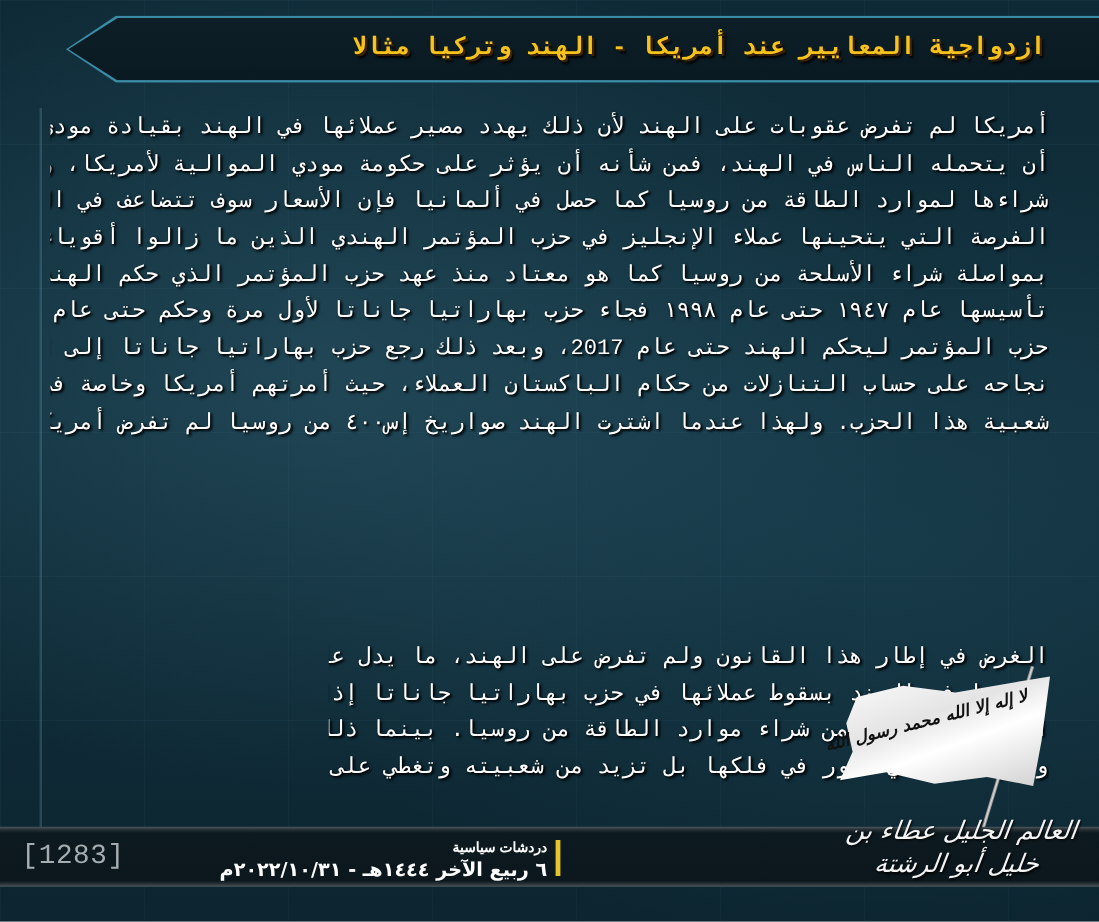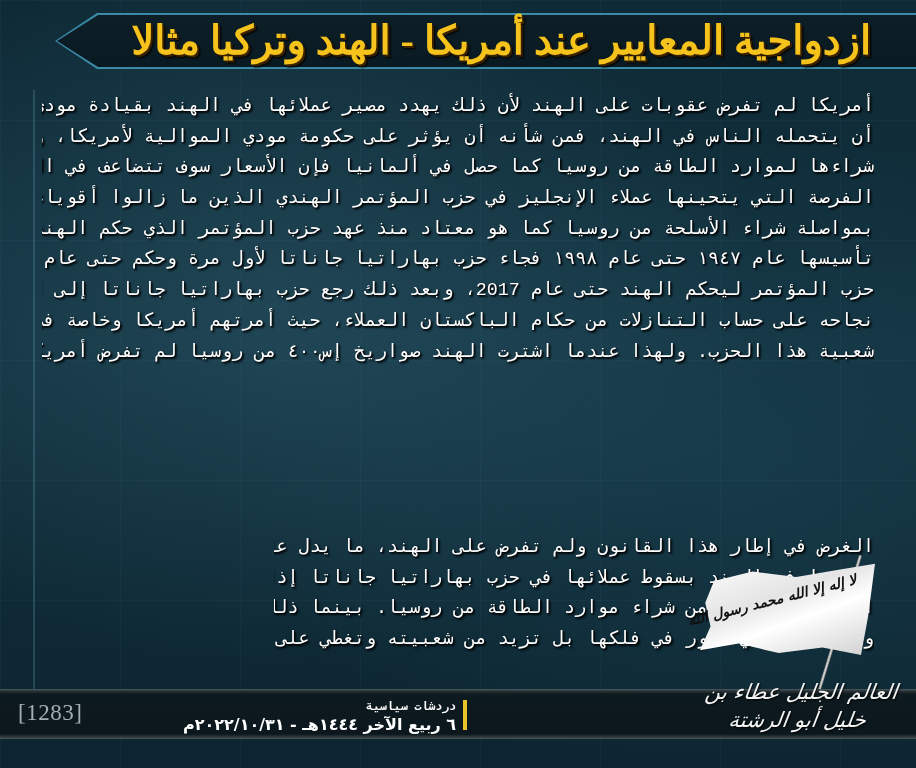--- a/index.html
+++ b/index.html
@@ -24,23 +24,23 @@
     clip-path: polygon(42px 0, 100% 0, 100% 100%, 42px 100%, 0 50%);
     background: #3b8aa6;
   }
   .title-inner {
     position: absolute; left: 57px; top: 15px; width: 866px; height: 52px;
     clip-path: polygon(41px 0, 100% 0, 100% 100%, 41px 100%, 0 50%);
     background: linear-gradient(180deg, #0d1e26 0%, #0a1a22 100%);
   }
   .title {
     position: absolute; right: 45px; top: 17px; height: 48px; line-height: 48px;
-    direction: rtl; color: #f6c31c; font-size: 40px; font-weight: bold;
+    direction: rtl; color: #f6c31c; font-size: 20px; font-weight: bold;
     text-shadow: 2px 2px 0 #3a2200, 3px 3px 2px #000;
-    font-family: Liberation Serif, serif; white-space: nowrap;
+    font-family: Liberation Mono, monospace; white-space: nowrap;
   }
   .body-text {
     position: absolute; right: 42px; top: 92px; width: 832px;
     direction: rtl; text-align: justify; text-align-last: right;
     color: #ffffff; font-size: 18.4px; line-height: 30.7px;
     text-shadow: 1px 1px 2px #000, 2px 2px 2px rgba(0,0,0,0.7);
     font-family: Liberation Mono, monospace;
   }
   .body-text .line { display: block; white-space: nowrap; height: 30.7px; overflow: hidden; }
   .body-text.lower { width: 600px; top: 533px; right: 42px; }
@@ -62,31 +62,31 @@
     font-family: "DejaVu Serif", serif;
   }
   .footer-bar {
     position: absolute; left: 0; top: 689px; width: 916px; height: 50px;
     background: linear-gradient(180deg, #4d5a5f 0px, #2b3438 2px, #0d1a1f 5px, #0b171c 45px, #2e393d 48px, #4b575b 50px);
   }
   .footer-accent { position: absolute; left: 463px; top: 700px; width: 4px; height: 30px; background: #e7c52a; }
   .footer-cat {
     position: absolute; right: 460px; top: 699px; direction: rtl;
     color: #fff; font-size: 11.5px; font-weight: bold; white-space: nowrap;
-    font-family: Liberation Mono, monospace;
+    font-family: Liberation Sans, sans-serif;
     text-align: center;
   }
   .footer-date {
     position: absolute; right: 460px; top: 715px; direction: rtl;
     color: #fff; font-size: 16px; font-weight: bold; white-space: nowrap;
     font-family: "DejaVu Sans", sans-serif;
   }
   .issue-number {
     position: absolute; left: 18px; top: 700px;
-    color: #a6adb0; font-size: 23px; font-family: Liberation Serif, serif;
+    color: #a6adb0; font-size: 23px; font-family: Liberation Mono, monospace;
     letter-spacing: 0.5px;
   }
   .signature {
     position: absolute; left: 690px; top: 678px; width: 215px; height: 82px;
     direction: rtl; color: #f4f4f4; font-size: 21px; line-height: 28px;
     font-family: "DejaVu Serif", serif; font-style: italic; text-align: center;
     text-shadow: 1px 1px 2px #000; transform: skewX(-8deg);
   }
 </style>
 </head>

